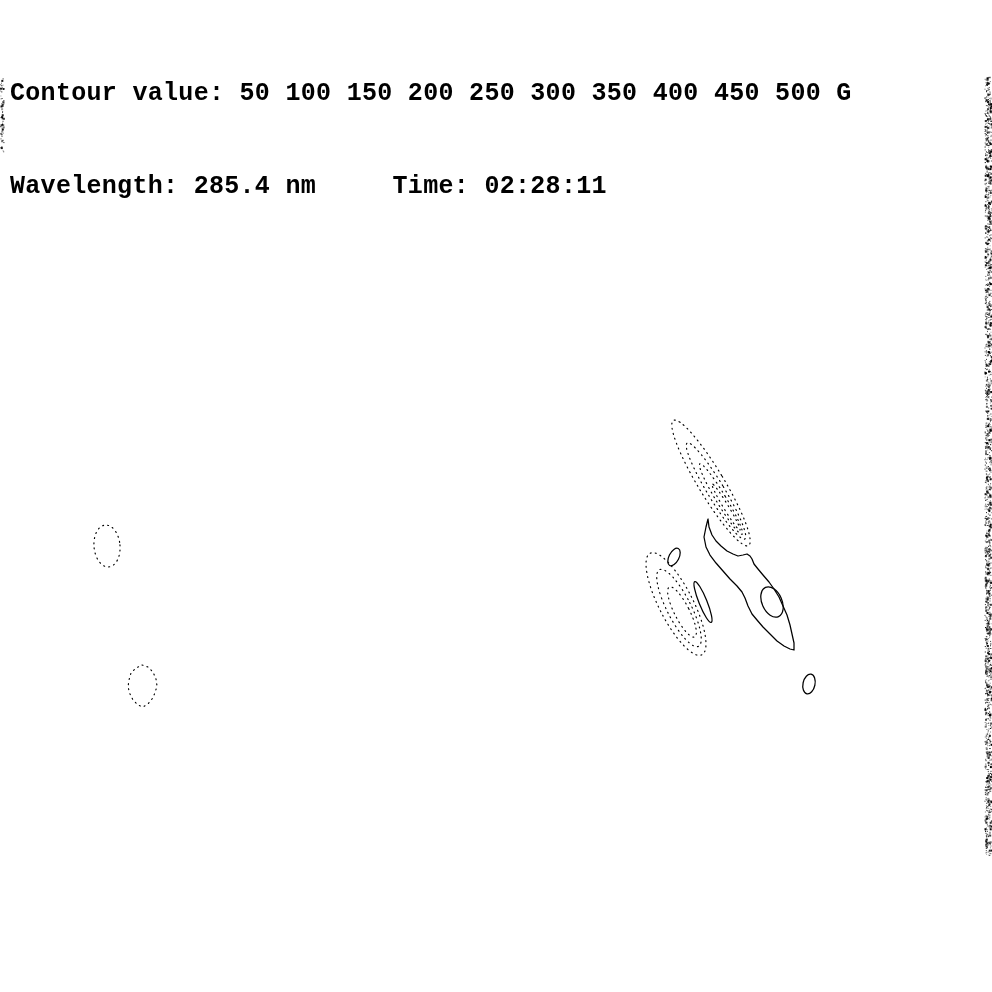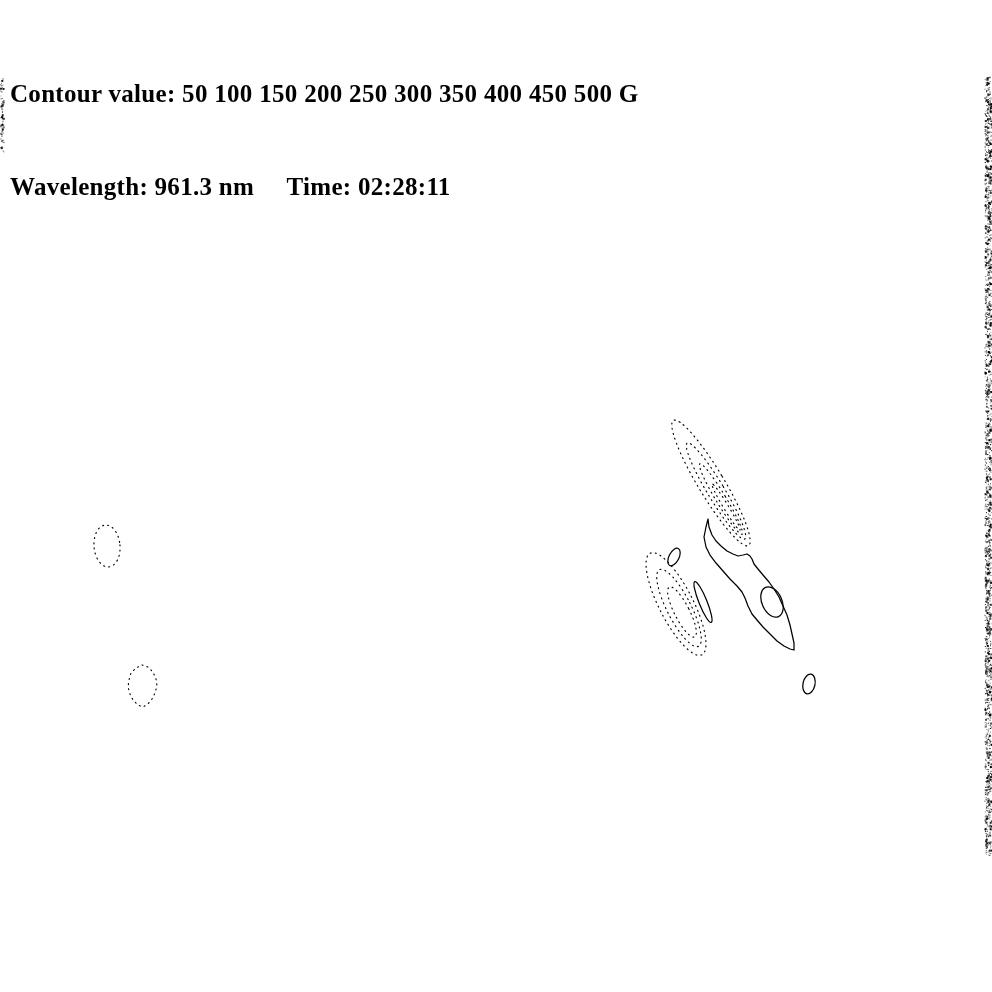--- a/index.html
+++ b/index.html
@@ -1,21 +1,21 @@
 <!DOCTYPE html>
 <html><head>
 <meta charset="utf-8">
 <style>
   html,body{margin:0;padding:0;background:#ffffff;}
   .screen{
     position:relative;
     width:992px;height:856px;
     background:#ffffff;
     overflow:hidden;
-    font-family:Liberation Serif, serif;
+    font-family:Liberation Mono, monospace;
   }
   .header{
     position:absolute;
     top:16px;left:10px;
     color:#000;
     font-size:25px;
     font-weight:700;
     line-height:31px;
     letter-spacing:0.3px;
     white-space:pre;
@@ -25,21 +25,21 @@
     top:0;left:0;
     width:992px;height:992px;
   }
 </style>
 </head>
 <body>
 
 <div class="screen">
   <div class="header">
     <div class="hline">Contour value: 50 100 150 200 250 300 350 400 450 500 G</div>
-    <div class="hline">Wavelength: 961.3 nm     Time: 02:28:11</div>
+    <div class="hline">Wavelength: 285.4 nm     Time: 02:28:11</div>
   </div>
   <svg id="contour-svg" viewBox="0 0 992 992" aria-hidden="true">
       <ellipse cx="107" cy="546" rx="13" ry="21" transform="rotate(-5 107 546)" fill="none" stroke="#000000" stroke-linejoin="round" stroke-width="1.15" stroke-dasharray="1 4.2" stroke-linecap="round"></ellipse>
       <path d="M142,665 L148,667 L153,672 L156,679 L157,686 L155,693 L152,699 L148,704 L143,707 L138,705 L133,700 L130,694 L128,687 L129,680 L131,673 L136,668 Z" fill="none" stroke="#000000" stroke-linejoin="round" stroke-width="1.15" stroke-dasharray="1 4.2" stroke-linecap="round"></path>
       <ellipse cx="711" cy="483" rx="13" ry="73" transform="rotate(-31 711 483)" fill="none" stroke="#000000" stroke-linejoin="round" stroke-width="1.15" stroke-dasharray="1 4.2" stroke-linecap="round"></ellipse>
       <ellipse cx="716" cy="491" rx="8.5" ry="56" transform="rotate(-31 716 491)" fill="none" stroke="#000000" stroke-linejoin="round" stroke-width="1.15" stroke-dasharray="1 4.2" stroke-linecap="round"></ellipse>
       <ellipse cx="721" cy="499" rx="5" ry="41" transform="rotate(-31 721 499)" fill="none" stroke="#000000" stroke-linejoin="round" stroke-width="1.15" stroke-dasharray="1 4.2" stroke-linecap="round"></ellipse>
       <ellipse cx="726" cy="507" rx="2.5" ry="27" transform="rotate(-31 726 507)" fill="none" stroke="#000000" stroke-linejoin="round" stroke-width="1.15" stroke-dasharray="1 4.2" stroke-linecap="round"></ellipse>
       <ellipse cx="676" cy="604" rx="17" ry="57" transform="rotate(-27 676 604)" fill="none" stroke="#000000" stroke-linejoin="round" stroke-width="1.15" stroke-dasharray="1 4.2" stroke-linecap="round"></ellipse>
       <ellipse cx="679" cy="608" rx="12" ry="43" transform="rotate(-27 679 608)" fill="none" stroke="#000000" stroke-linejoin="round" stroke-width="1.15" stroke-dasharray="1 4.2" stroke-linecap="round"></ellipse>

